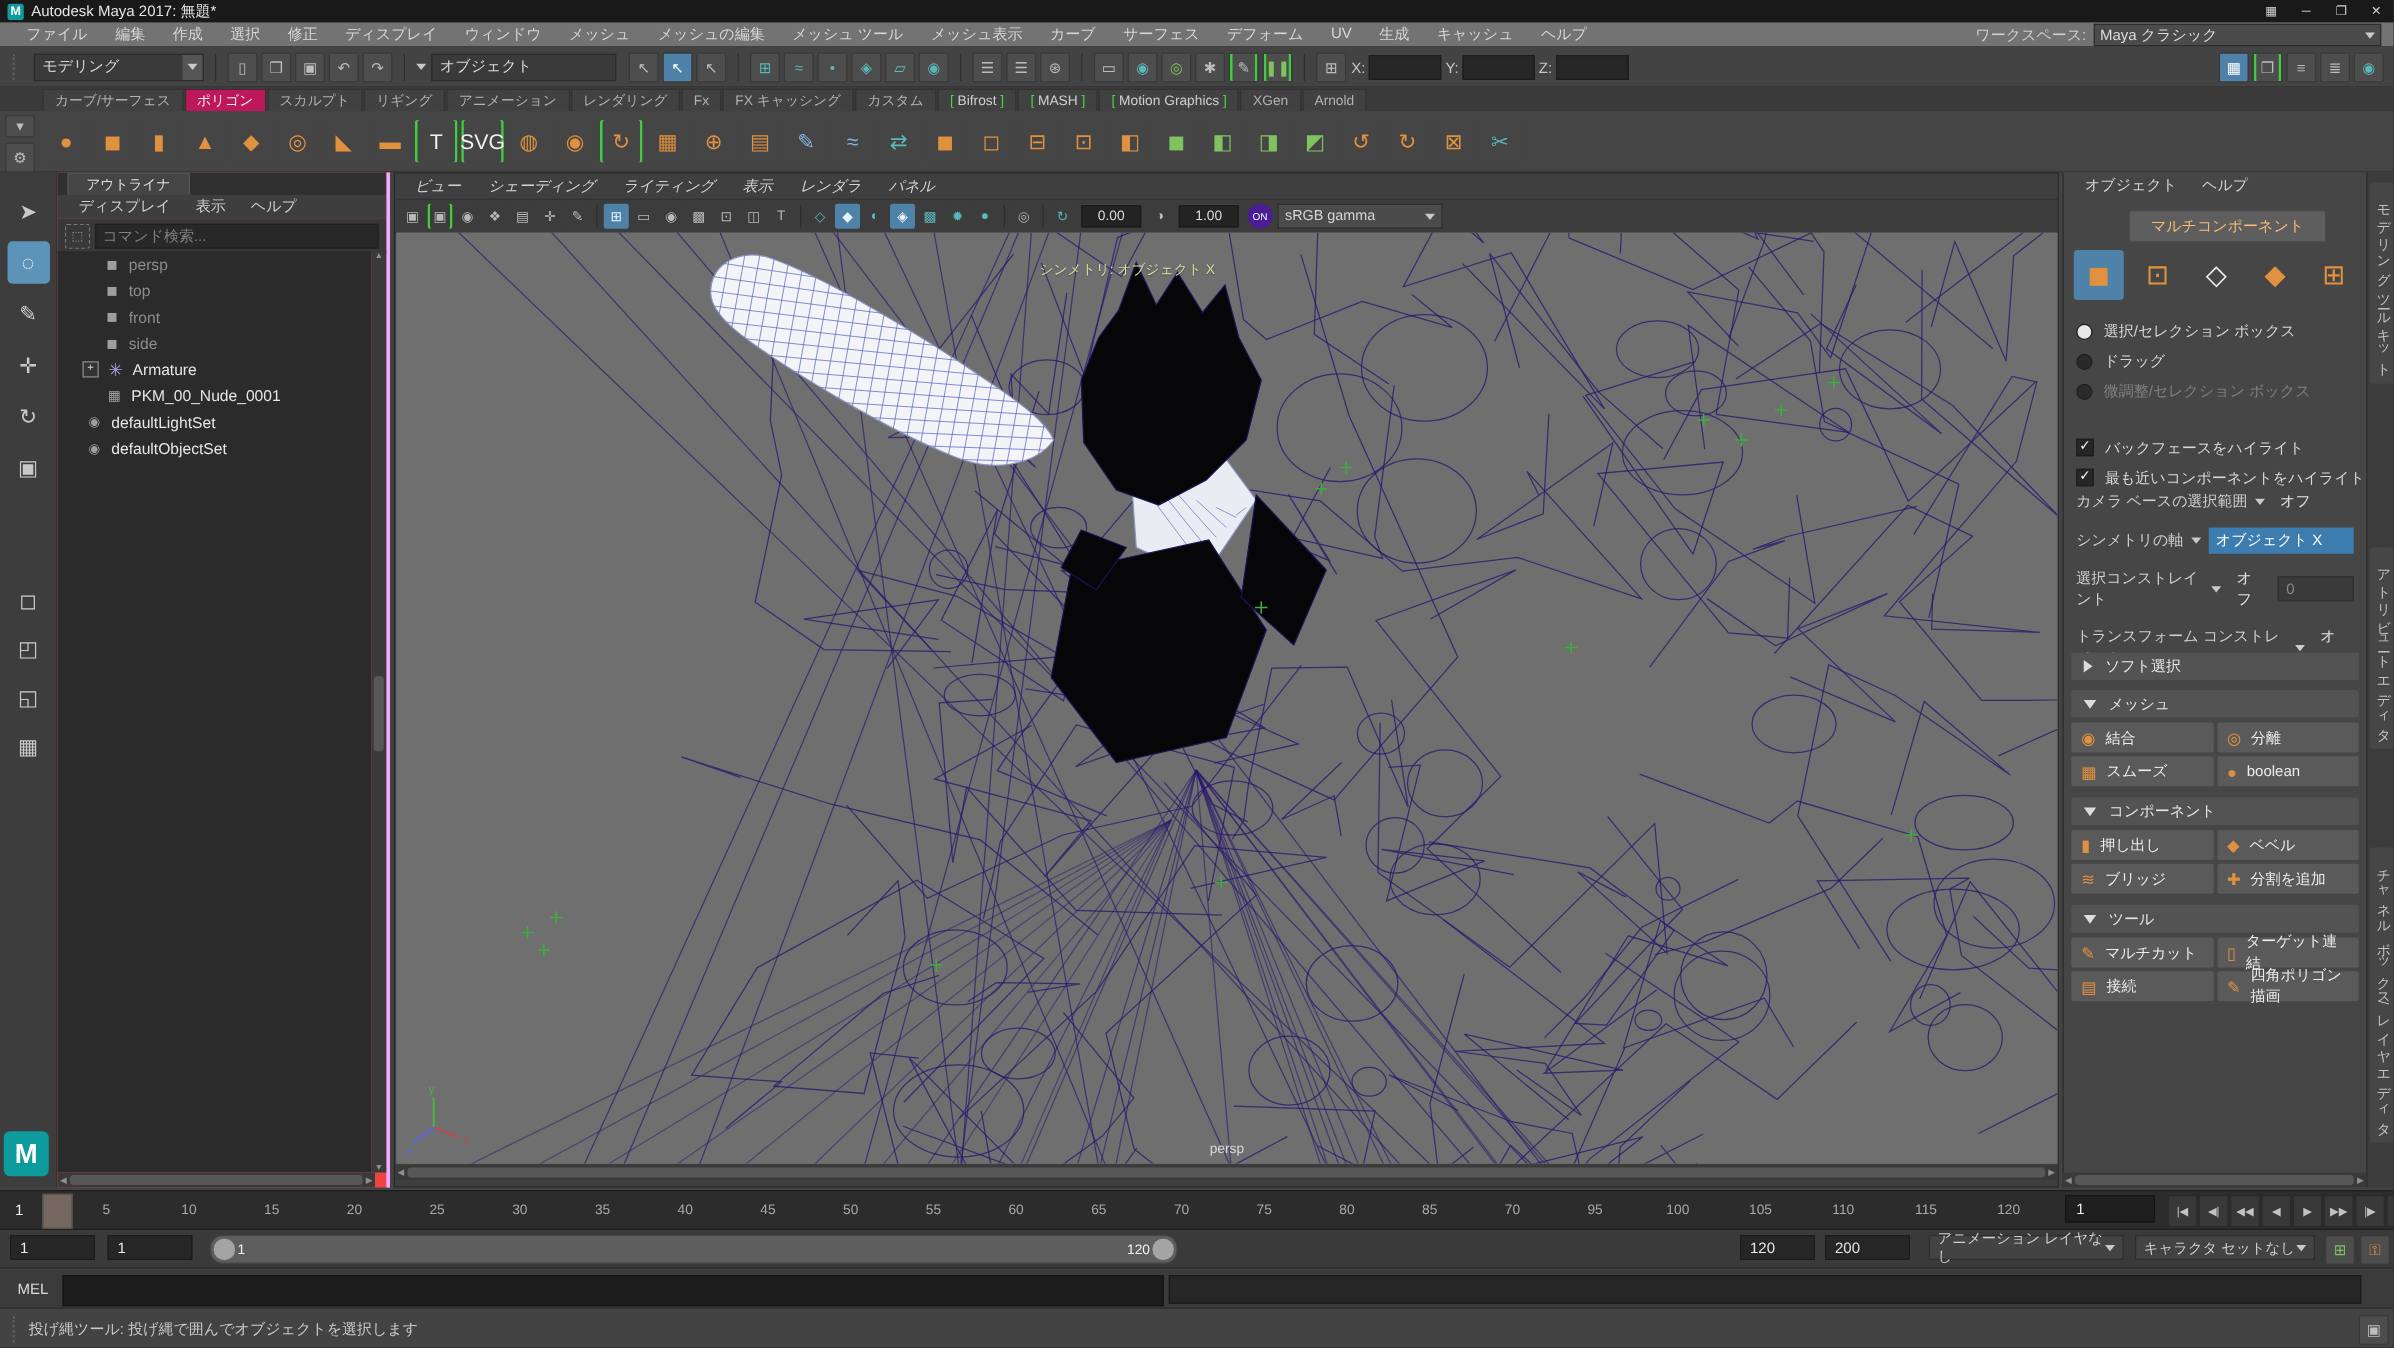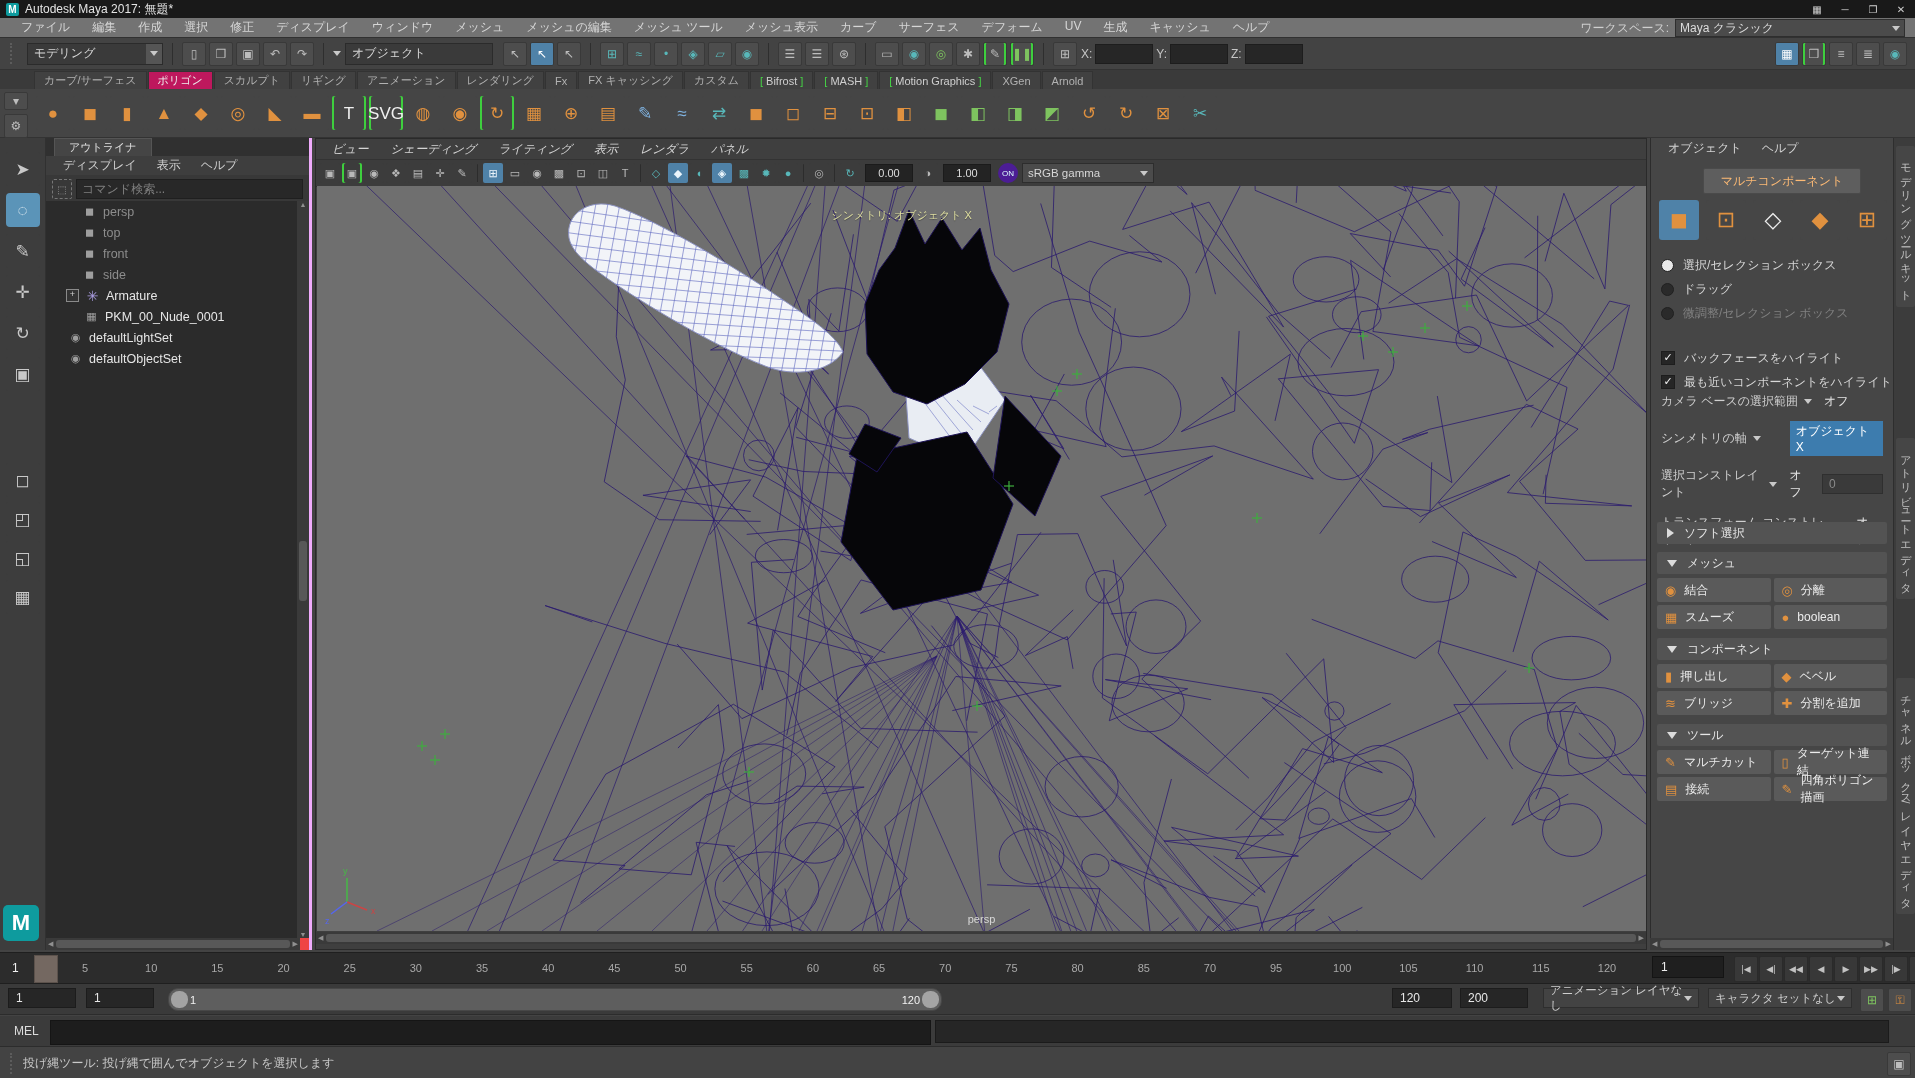--- a/index.html
+++ b/index.html
@@ -95,21 +95,21 @@
   .radio-row .dot{width:11px;height:11px;border-radius:50%;background:#2a2a2a;border:1px solid #202020;}
   .radio-row.on .dot{background:#e8e8e8;}
   .radio-row.disabled{color:#808080;}
   .rp-checks{position:absolute;left:10px;top:196px;display:flex;flex-direction:column;gap:6px;margin-top:15px;}
   .check-row{display:flex;align-items:center;gap:9px;height:18px;color:#d8d8d8;}
   .check-row .box{width:12px;height:12px;background:#262626;border:1px solid #1d1d1d;color:#f2f2f2;font-size:11px;line-height:11px;text-align:center;}
   .check-row.checked .box::after{content:"✓";}
   .rp-rows{position:absolute;left:10px;top:252px;width:222px;display:flex;flex-direction:column;gap:9px;}
   .dd-row{display:flex;align-items:center;gap:6px;min-height:22px;color:#cfcfcf;flex-wrap:nowrap;}
   .dd-row .val{color:#e2e2e2;padding:2px 6px;}
-  .dd-row.highlight .val{background:#3d7cae;color:#fff;flex:1;margin-left:23px;}
+  .dd-row.highlight .val{background:#3d7cae;color:#fff;flex:1;}
   .dd-row .extra{width:56px;background:#3a3a3a;color:#8a8a8a;padding:2px 6px;border:1px solid #2f2f2f;}
   .dd-row .extra:empty{display:none;}
   .sect{position:absolute;left:6px;width:230px;}
   .sect-head{height:22px;background:#535353;border-radius:2px;display:flex;align-items:center;gap:10px;padding:0 10px;color:#e6e6e6;}
   .tri{width:0;height:0;border-top:5px solid transparent;border-bottom:5px solid transparent;border-left:7px solid #dcdcdc;}
   .tri.open{border-left:5px solid transparent;border-right:5px solid transparent;border-top:7px solid #dcdcdc;border-bottom:none;}
   .btn-grid{display:grid;grid-template-columns:1fr 1fr;gap:3px;margin-top:4px;}
   .ts-btn{height:24px;background:#5a5a5a;border-radius:2px;display:flex;align-items:center;gap:8px;padding:0 8px;color:#ececec;font-size:12px;}
   .ts-btn .bic{color:#e0913f;font-size:13px;}
   .rp-hscroll{left:1650px;top:938px;width:243px;}

